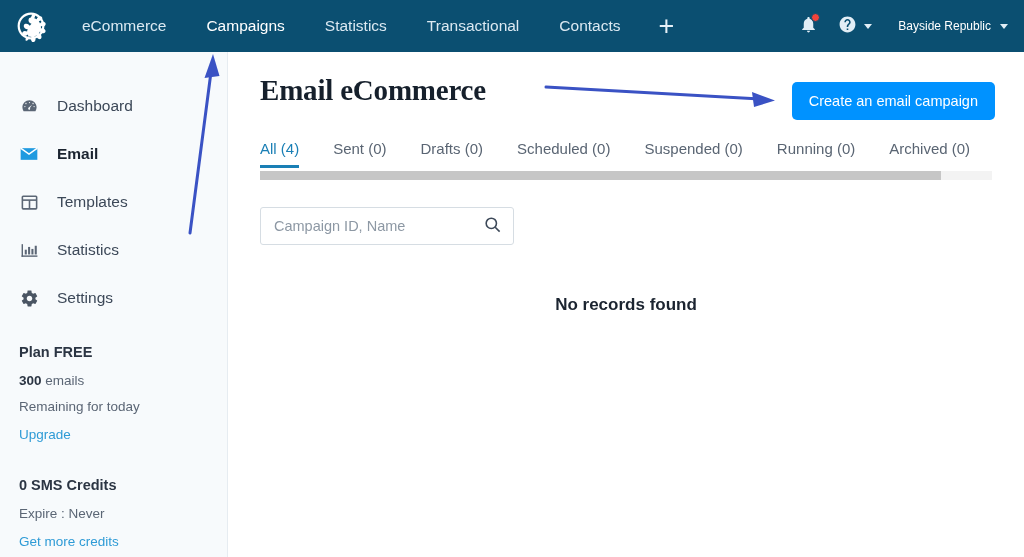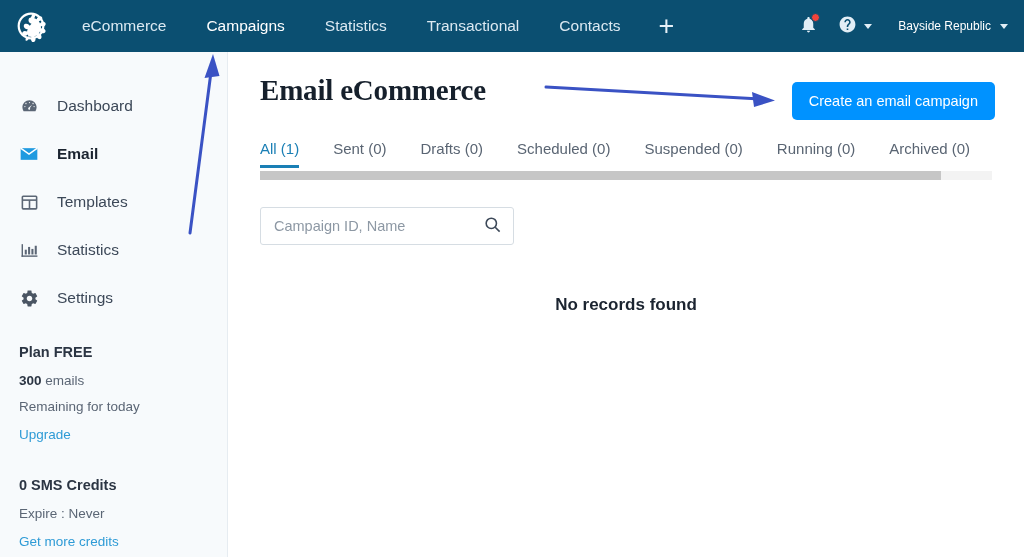--- a/index.html
+++ b/index.html
@@ -427,21 +427,21 @@
   </div>
 
   <div class="main">
 
     <div class="page-head">
       <div class="page-title">Email eCommerce</div>
       <button class="create-btn">Create an email campaign</button>
     </div>
 
     <div class="tabs-row">
-      <div class="tab active">All (1)</div>
+      <div class="tab active">All (4)</div>
       <div class="tab">Sent (0)</div>
       <div class="tab">Drafts (0)</div>
       <div class="tab">Scheduled (0)</div>
       <div class="tab">Suspended (0)</div>
       <div class="tab">Running (0)</div>
       <div class="tab">Archived (0)</div>
     </div>
 
     <div class="hscroll">
       <div class="hscroll-thumb"></div>

